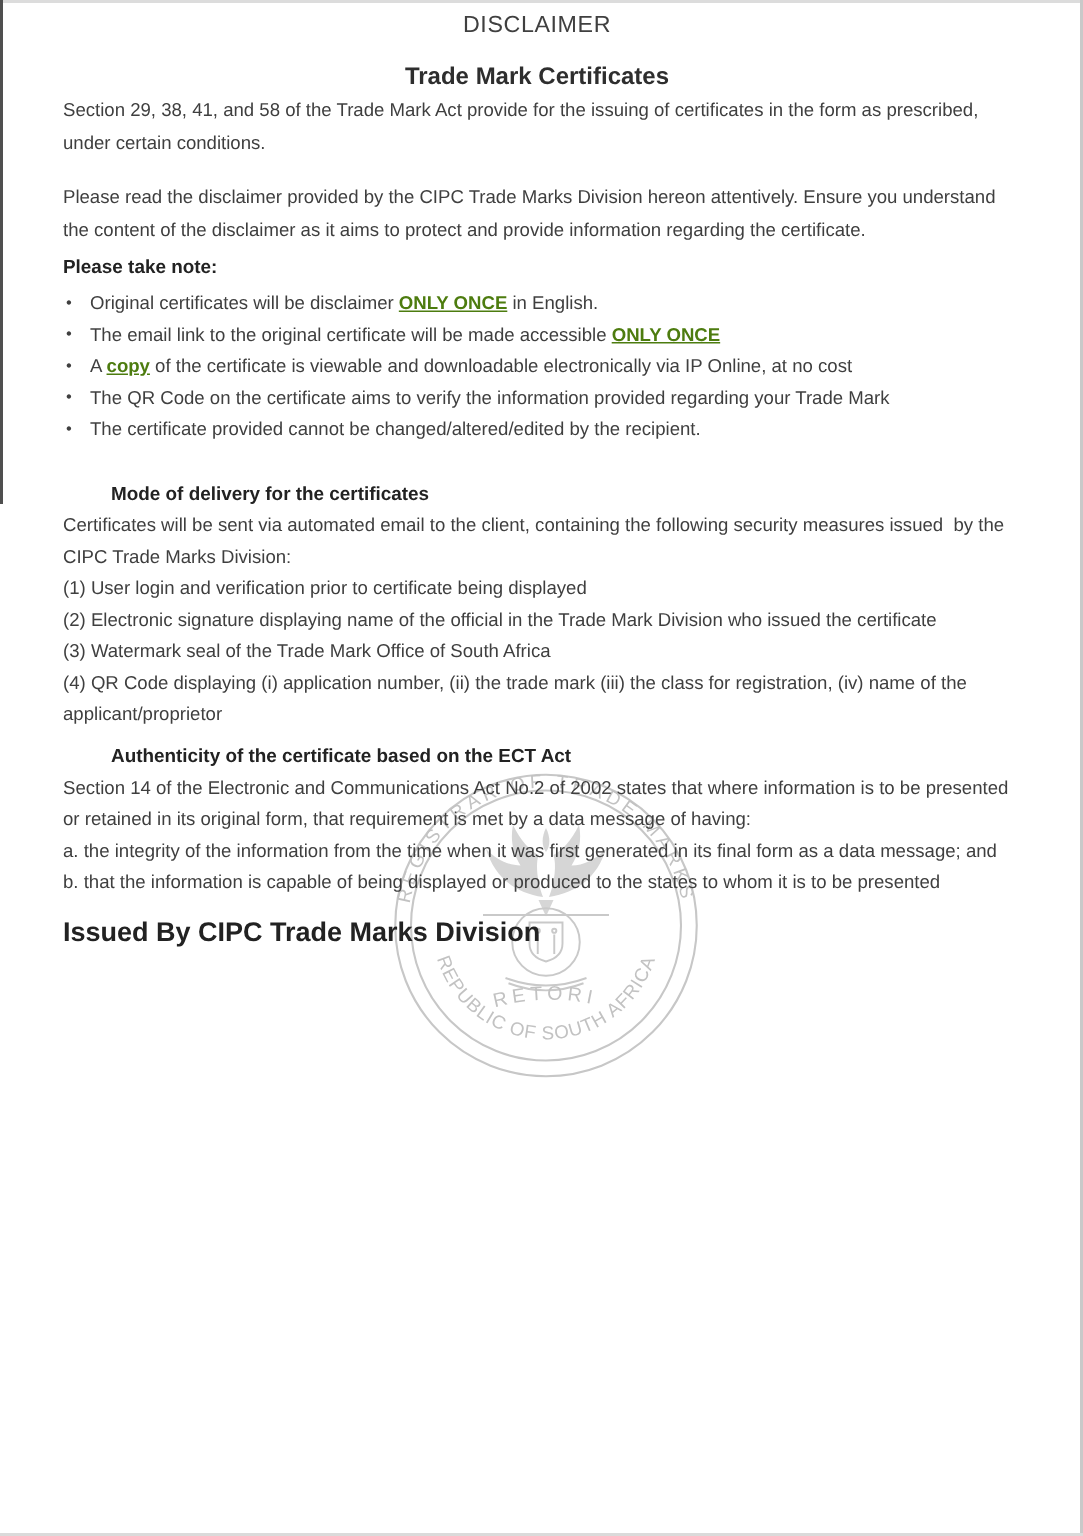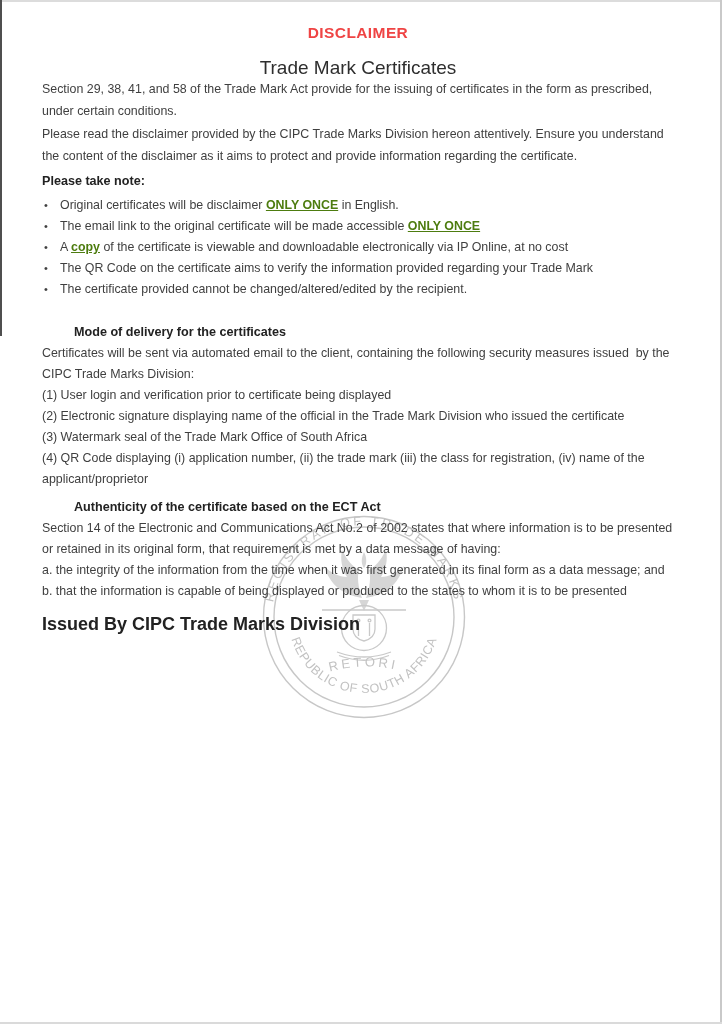--- a/index.html
+++ b/index.html
@@ -19,30 +19,30 @@
   
   .seal{position:absolute;left:248px;top:500px;width:232px;height:236px;z-index:1;}
   .seal svg{display:block;}
   .seal text{font-family:"Liberation Sans", sans-serif;}
 
   .content{
     position:absolute;left:42px;top:0;width:632px;z-index:2;
     color:#3f3f3f;font-size:12.4px;line-height:21px;
   }
   .title{
-    margin:23px 0 0 0;text-align:center;
-    font-size:15.5px;font-weight:bold;color:#ef4444;letter-spacing:.4px;line-height:19px;
+    margin:7px 0 0 0;text-align:center;
+    font-size:15.5px;font-weight:normal;color:#404040;letter-spacing:.4px;line-height:19px;
   }
   .subtitle{
     margin:16px 0 0 0;text-align:center;
-    font-size:19px;font-weight:normal;color:#2e2e2e;line-height:19px;
+    font-size:16px;font-weight:bold;color:#2e2e2e;line-height:19px;
   }
   .para{margin:0;line-height:21.5px;}
   .p1{margin-top:2px;}
-  .p2{margin-top:2px;}
+  .p2{margin-top:15px;}
   .note-head{margin:4px 0 0 0;font-weight:bold;color:#222;font-size:12.6px;line-height:21.5px;}
   ul.bullets{list-style:none;margin:2px 0 0 0;padding:0;}
   ul.bullets li{
     position:relative;padding-left:18px;line-height:21.2px;
   }
   ul.bullets li .dot{
     position:absolute;left:2px;top:0;font-size:11px;color:#3f3f3f;
   }
   .em-strong{font-weight:bold;text-decoration:underline;color:#4d7c0f;}
   .section-head{margin:21px 0 0 0;font-weight:bold;color:#222;font-size:12.6px;line-height:21px;padding-left:32px;}

